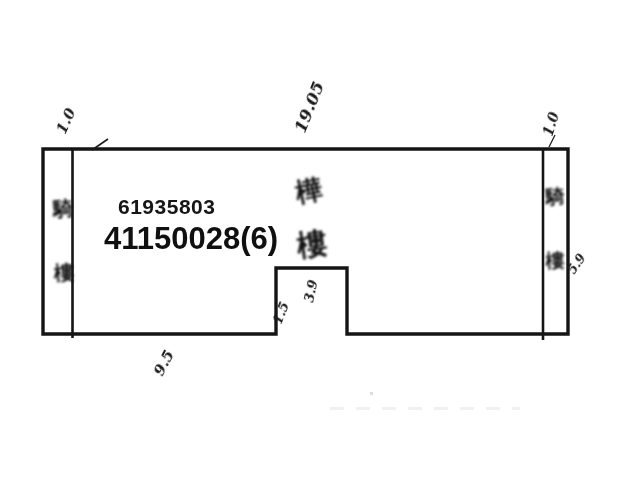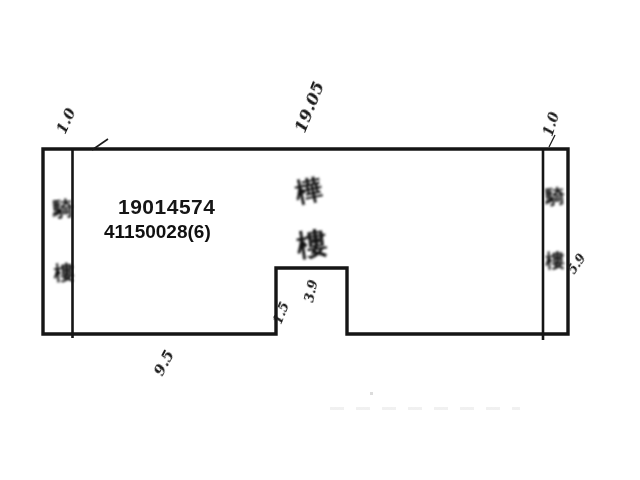--- a/index.html
+++ b/index.html
@@ -33,23 +33,23 @@
     <path d="M43,149 L568,149 L568,334 L347,334 L347,268 L276,268 L276,334 L43,334 Z" fill="none" stroke="#151515" stroke-width="3.4"></path>
 
     <line x1="72.5" y1="149" x2="72.5" y2="338" stroke="#151515" stroke-width="2.6"></line>
 
     <line x1="543" y1="149" x2="543" y2="340" stroke="#151515" stroke-width="2.6"></line>
 
     <line x1="92" y1="150" x2="108" y2="139" stroke="#1b1b1b" stroke-width="1.6"></line>
     <line x1="549" y1="147" x2="555" y2="135" stroke="#1b1b1b" stroke-width="1.3"></line>
   </svg>
 
-  <div class="abs print" style="left:118px;top:195px;font-size:21px;font-weight:600;letter-spacing:.5px;z-index:2;">19014574</div>
+  <div class="abs print" style="left:118px;top:195px;font-size:21px;font-weight:600;letter-spacing:.5px;z-index:2;">61935803</div>
 
-  <div class="abs sub-number" style="left:104px;top:221px;font-size:19px;">41150028(6)</div>
+  <div class="abs sub-number" style="left:104px;top:221px;font-size:31px;">41150028(6)</div>
 
 
 
   <div class="abs hw ctr" style="left:309px;top:107px;font-size:17px;transform:translate(-50%,-50%) rotate(-68deg);z-index:2;">19.05</div>
 
   <div class="abs hw ctr" style="left:66px;top:121px;font-size:15px;transform:translate(-50%,-50%) rotate(-65deg);z-index:2;">1.0</div>
 
   <div class="abs hw ctr" style="left:551px;top:124px;font-size:14px;transform:translate(-50%,-50%) rotate(-72deg);z-index:2;">1.0</div>
 
   <div class="abs hw ctr" style="left:164px;top:363px;font-size:15px;transform:translate(-50%,-50%) rotate(-62deg);z-index:2;">9.5</div>

